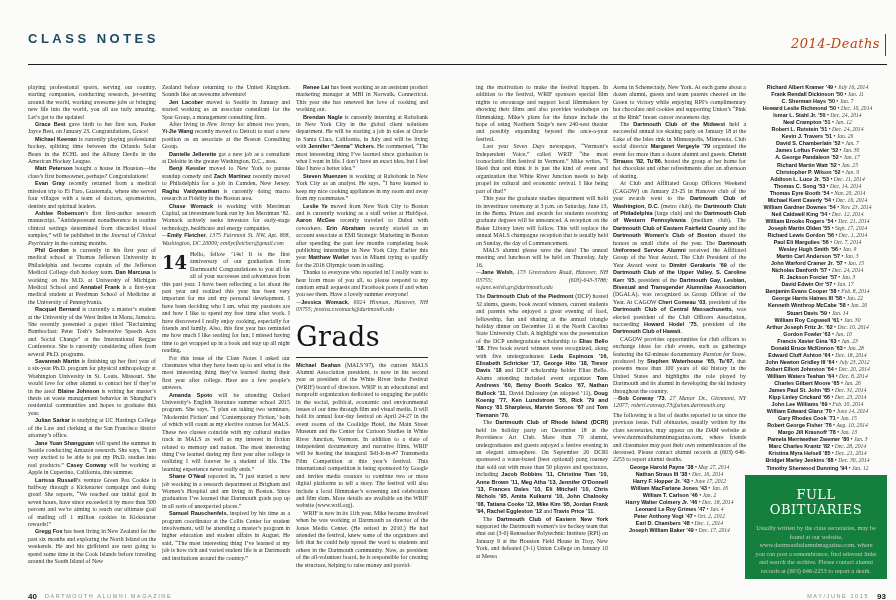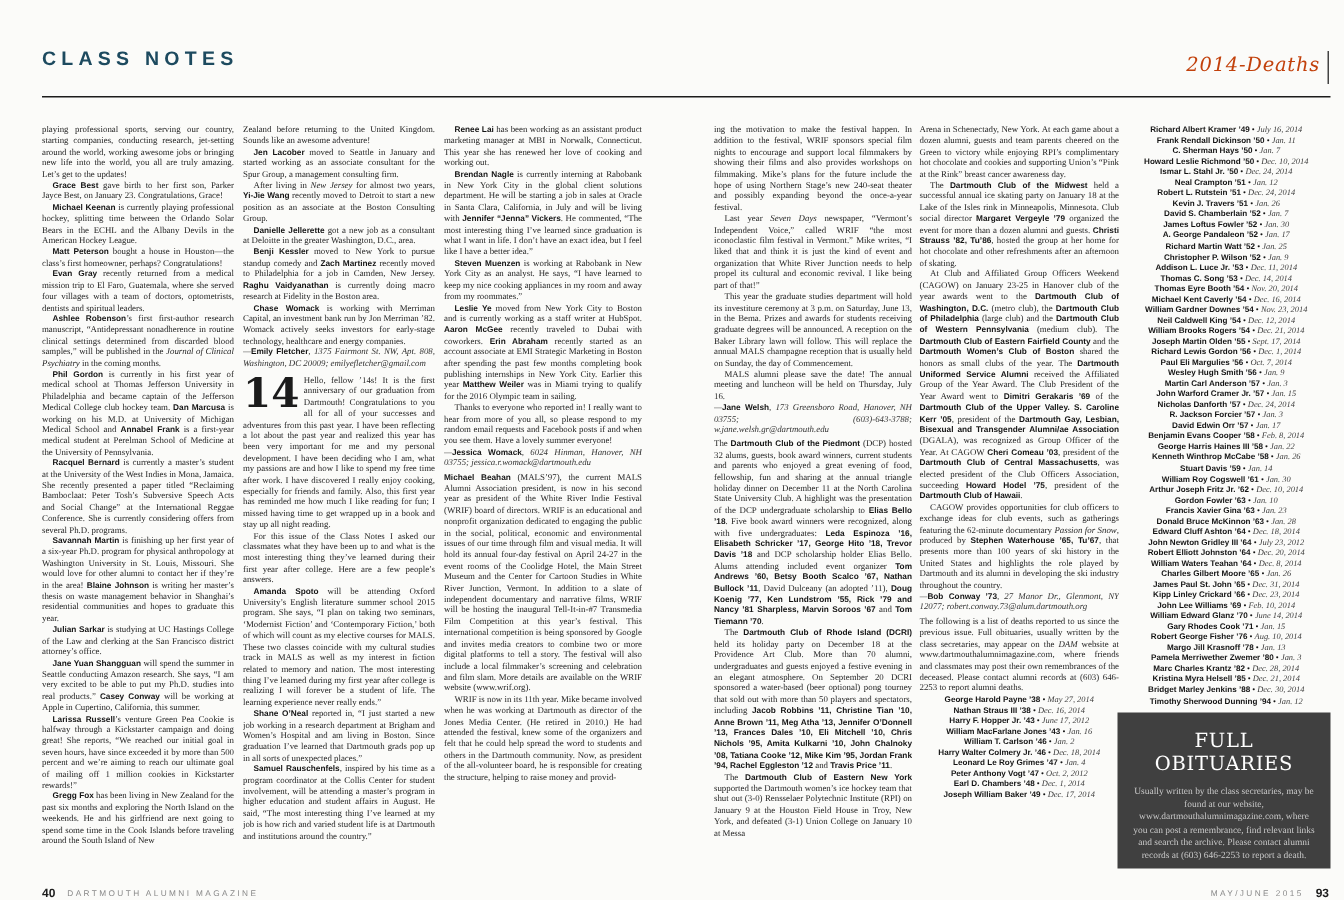--- a/index.html
+++ b/index.html
@@ -44,36 +44,36 @@
   .signoff{font-style:italic;margin:0 0 2px 0;text-indent:0;color:#333;}
   .heading{
     font-family:"DejaVu Serif", serif;font-size:27px;line-height:30px;
     color:#141414;text-align:left;text-indent:0;
     border-bottom:1px solid #2a2a2a;padding:6px 0 5px 0;margin:2px 0 4px 0;
     letter-spacing:0.5px;
   }
   .dropcap{
     float:left;
     font-family:"DejaVu Serif", serif;font-weight:bold;
-    font-size:27px;line-height:22px;color:#1b1b1b;
+    font-size:18px;line-height:22px;color:#1b1b1b;
     margin:1px 3px 0 0;
   }
   .dc-wrap{margin-top:4px;}
   
   .death{
     text-align:center;white-space:nowrap;overflow:hidden;
     font-size:5.6px;line-height:7.05px;text-indent:0;
   }
   .dn{font-family:"Liberation Sans", sans-serif;font-weight:bold;font-size:5.4px;color:#141414;}
   .dd{font-family:"Liberation Serif", serif;font-style:italic;color:#3a3a3a;}
   .dsep{color:#141414;}
   
   .obit-box{
     position:absolute;left:745px;top:475px;width:142px;height:104px;
-    background:#404040;color:#fff;text-align:center;
+    background:#15803d;color:#fff;text-align:center;
     box-sizing:border-box;padding:12px 10px 0 10px;
   }
   .obit-title{
     font-family:"DejaVu Serif", serif;font-size:13px;letter-spacing:0.5px;
     color:#ffffff;margin-bottom:7px;
   }
   .obit-body{
     font-family:"Liberation Serif", serif;font-size:6.3px;line-height:8.6px;
     color:#c9c9c9;
   }
@@ -123,20 +123,21 @@
     <div class="para"><span class="nm">Shane O’Neal</span><span> reported in, “I just started a new job working in a research department at Brigham and Women’s Hospital and am living in Boston. Since graduation I’ve learned that Dartmouth grads pop up in all sorts of unexpected places.”</span></div>
     <div class="para"><span class="nm">Samuel Rauschenfels</span><span>, inspired by his time as a program coordinator at the Collis Center for student involvement, will be attending a master’s program in higher education and student affairs in August. He said, “The most interesting thing I’ve learned at my job is how rich and varied student life is at Dartmouth and institutions around the country.”</span></div>
   </div>
 <div class="col c3">
     <div class="para"><span class="nm">Renee Lai</span><span> has been working as an assistant product marketing manager at MBI in Norwalk, Connecticut. This year she has renewed her love of cooking and working out.</span></div>
     <div class="para"><span class="nm">Brendan Nagle</span><span> is currently interning at Rabobank in New York City in the global client solutions department. He will be starting a job in sales at Oracle in Santa Clara, California, in July and will be living with </span><span class="nm">Jennifer “Jenna” Vickers</span><span>. He commented, “The most interesting thing I’ve learned since graduation is what I want in life. I don’t have an exact idea, but I feel like I have a better idea.”</span></div>
     <div class="para"><span class="nm">Steven Muenzen</span><span> is working at Rabobank in New York City as an analyst. He says, “I have learned to keep my nice cooking appliances in my room and away from my roommates.”</span></div>
     <div class="para"><span class="nm">Leslie Ye</span><span> moved from New York City to Boston and is currently working as a staff writer at HubSpot. </span><span class="nm">Aaron McGee</span><span> recently traveled to Dubai with coworkers. </span><span class="nm">Erin Abraham</span><span> recently started as an account associate at EMI Strategic Marketing in Boston after spending the past few months completing book publishing internships in New York City. Earlier this year </span><span class="nm">Matthew Weiler</span><span> was in Miami trying to qualify for the 2016 Olympic team in sailing.</span></div>
     <div class="para"><span>Thanks to everyone who reported in! I really want to hear from more of you all, so please respond to my random email requests and Facebook posts if and when you see them. Have a lovely summer everyone!</span></div>
     <div class="signoff"><span>—</span><span class="nm">Jessica Womack</span><span>, 6024 Hinman, Hanover, NH 03755; jessica.r.womack@dartmouth.edu</span></div>
+    <div class="heading">Grads</div>
     <div class="cont"><span class="nm">Michael Beahan</span><span> (MALS’97), the current MALS Alumni Association president, is now in his second year as president of the White River Indie Festival (WRIF) board of directors. WRIF is an educational and nonprofit organization dedicated to engaging the public in the social, political, economic and environmental issues of our time through film and visual media. It will hold its annual four-day festival on April 24-27 in the event rooms of the Coolidge Hotel, the Main Street Museum and the Center for Cartoon Studies in White River Junction, Vermont. In addition to a slate of independent documentary and narrative films, WRIF will be hosting the inaugural Tell-It-in-#7 Transmedia Film Competition at this year’s festival. This international competition is being sponsored by Google and invites media creators to combine two or more digital platforms to tell a story. The festival will also include a local filmmaker’s screening and celebration and film slam. More details are available on the WRIF website (www.wrif.org).</span></div>
     <div class="para"><span>WRIF is now in its 11th year. Mike became involved when he was working at Dartmouth as director of the Jones Media Center. (He retired in 2010.) He had attended the festival, knew some of the organizers and felt that he could help spread the word to students and others in the Dartmouth community. Now, as president of the all-volunteer board, he is responsible for creating the structure, helping to raise money and provid-</span></div>
   </div>
 <div class="col c4">
     <div class="cont"><span>ing the motivation to make the festival happen. In addition to the festival, WRIF sponsors special film nights to encourage and support local filmmakers by showing their films and also provides workshops on filmmaking. Mike’s plans for the future include the hope of using Northern Stage’s new 240-seat theater and possibly expanding beyond the once-a-year festival.</span></div>
     <div class="para"><span>Last year </span><span class="it">Seven Days</span><span> newspaper, “Vermont’s Independent Voice,” called WRIF “the most iconoclastic film festival in Vermont.” Mike writes, “I liked that and think it is just the kind of event and organization that White River Junction needs to help propel its cultural and economic revival. I like being part of that!”</span></div>
     <div class="para"><span>This year the graduate studies department will hold its investiture ceremony at 3 p.m. on Saturday, June 13, in the Bema. Prizes and awards for students receiving graduate degrees will be announced. A reception on the Baker Library lawn will follow. This will replace the annual MALS champagne reception that is usually held on Sunday, the day of Commencement.</span></div>
     <div class="para"><span>MALS alumni please save the date! The annual meeting and luncheon will be held on Thursday, July 16.</span></div>
     <div class="signoff"><span>—</span><span class="nm">Jane Welsh</span><span>, 173 Greensboro Road, Hanover, NH 03755; (603)-643-3788; w.jane.welsh.gr@dartmouth.edu</span></div>
     <div class="cont"><span>The </span><span class="nm">Dartmouth Club of the Piedmont</span><span> (DCP) hosted 32 alums, guests, book award winners, current students and parents who enjoyed a great evening of food, fellowship, fun and sharing at the annual triangle holiday dinner on December 11 at the North Carolina State University Club. A highlight was the presentation of the DCP undergraduate scholarship to </span><span class="nm">Elias Bello ’18</span><span>. Five book award winners were recognized, along with five undergraduates: </span><span class="nm">Leda Espinoza ’16, Elisabeth Schricker ’17, George Hito ’18, Trevor Davis ’18</span><span> and DCP scholarship holder Elias Bello. Alums attending included event organizer </span><span class="nm">Tom Andrews ’60, Betsy Booth Scalco ’67, Nathan Bullock ’11</span><span>, David Dulceany (an adopted ’11), </span><span class="nm">Doug Koenig ’77, Ken Lundstrom ’55, Rick ’79 and Nancy ’81 Sharpless, Marvin Soroos ’67</span><span> and </span><span class="nm">Tom Tiemann ’70</span><span>.</span></div>

